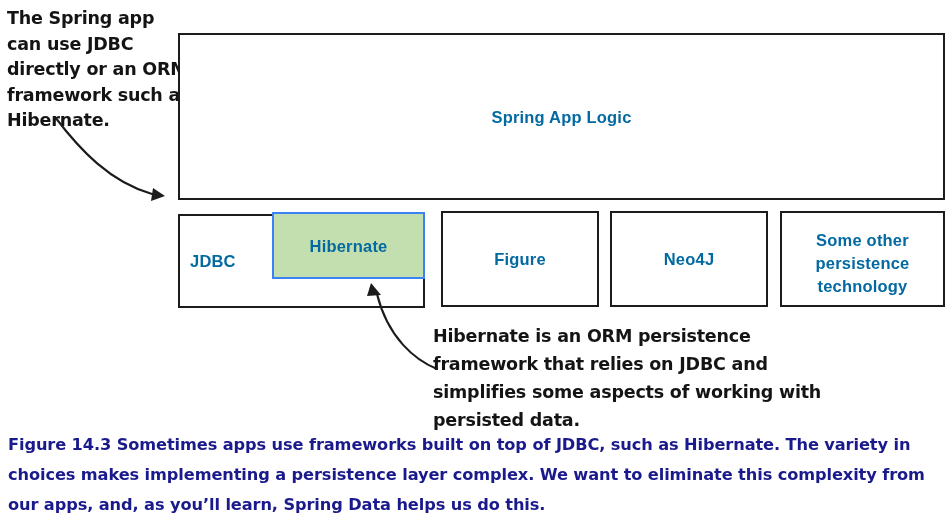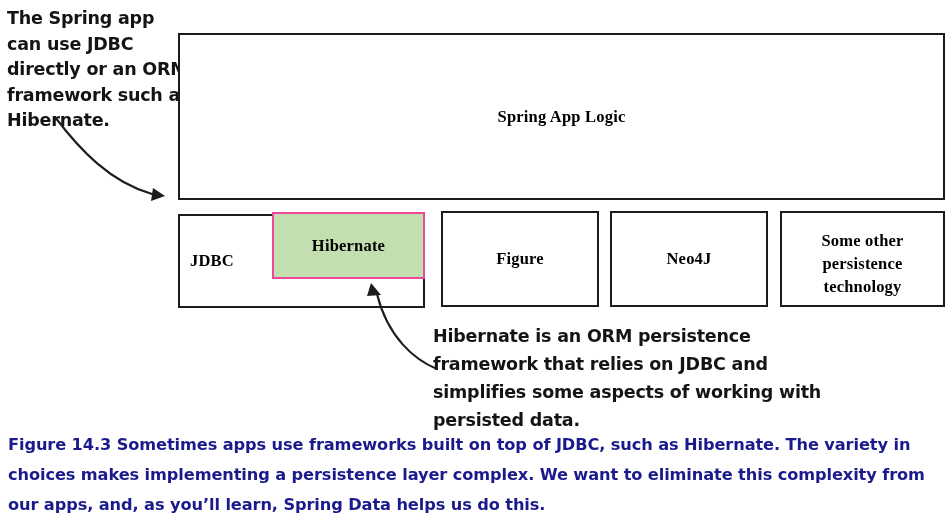--- a/index.html
+++ b/index.html
@@ -61,24 +61,24 @@
     position: absolute;
     box-sizing: border-box;
     border: 2px solid #1c1c1c;
     background: #ffffff;
     display: flex;
     align-items: center;
     justify-content: center;
     text-align: center;
   }
   .dbox-label {
-    font-family: Liberation Serif, serif;
+    font-family: Liberation Sans, sans-serif;
     font-weight: bold;
     font-size: 16.5px;
-    color: #000000;
+    color: #0369a1;
     line-height: 22px;
     letter-spacing: 0.2px;
     text-align: center;
   }
 
   #box-spring {
     left: 178px;
     top: 33px;
     width: 767px;
     height: 167px;
@@ -94,21 +94,21 @@
     justify-content: flex-start;
     padding-left: 10px;
   }
 
   #box-hibernate {
     left: 272px;
     top: 212px;
     width: 153px;
     height: 67px;
     background: #c3dfb0;
-    border: 2px solid #ec4899;
+    border: 2px solid #3b82f6;
   }
 
   #box-mongodb {
     left: 441px;
     top: 211px;
     width: 158px;
     height: 96px;
   }
   #box-neo4j {
     left: 610px;

